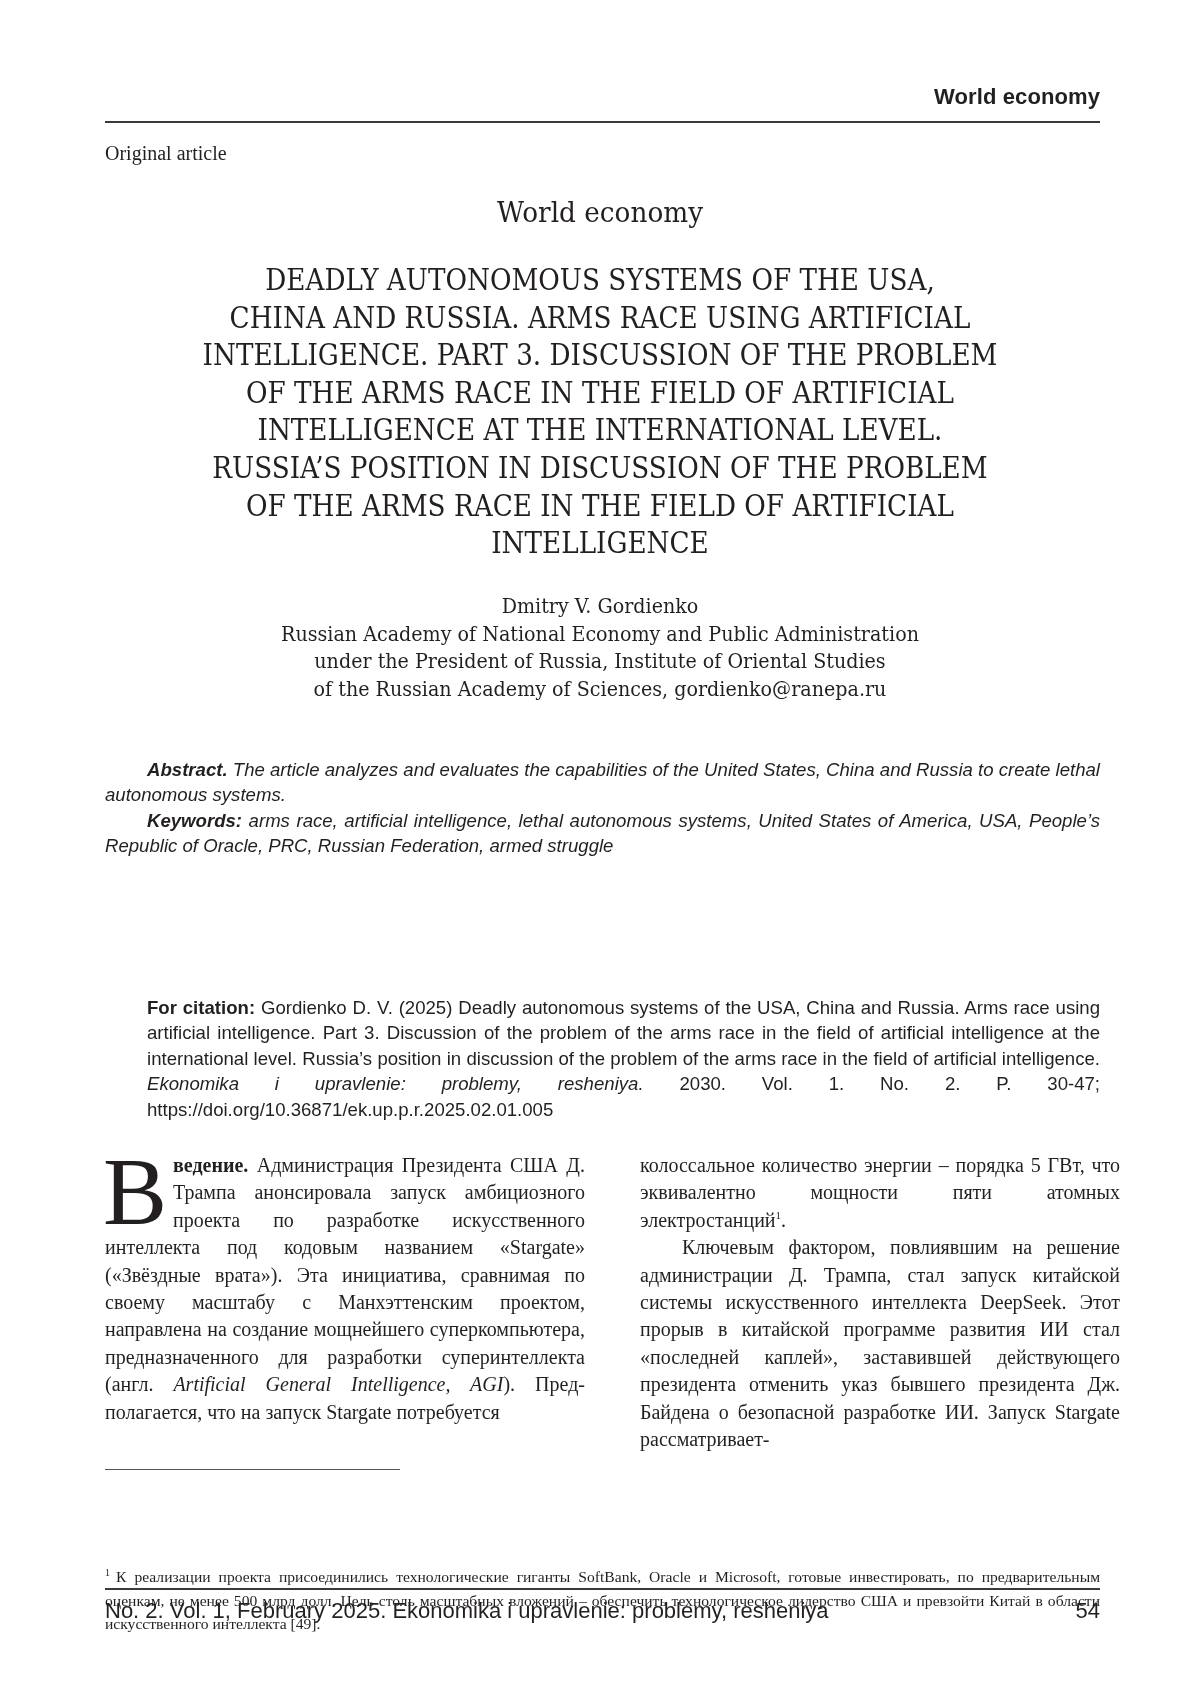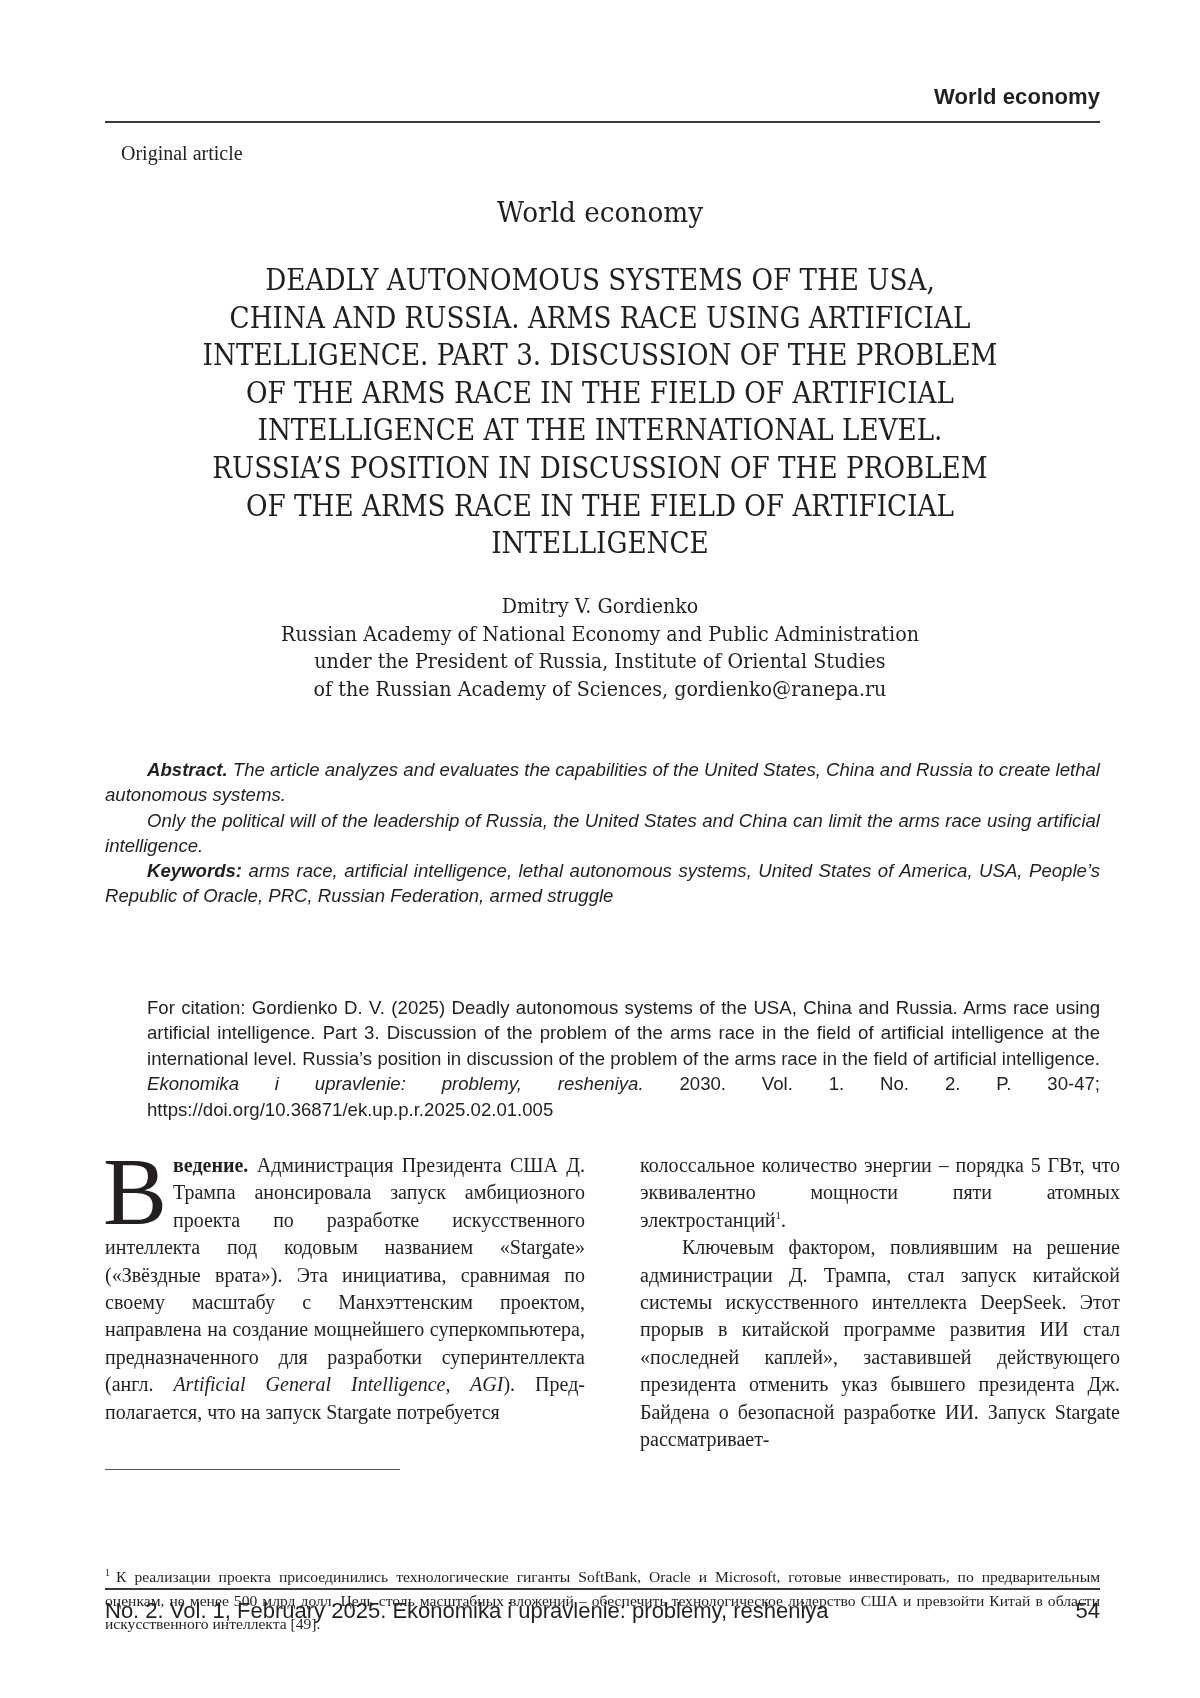--- a/index.html
+++ b/index.html
@@ -11,21 +11,21 @@
     text-align: right;
     font-family: "Liberation Sans", sans-serif;
     font-weight: bold; font-size: 22px; letter-spacing: 0.1px;
   }
   .rule { background: #3a3a3a; }
   .rule-top { left: 105px; width: 995px; top: 121px; height: 2px; }
   .rule-bottom { left: 105px; width: 995px; top: 1588px; height: 2px; }
   .rule-footnote { left: 105px; width: 295px; top: 1469px; height: 1px; background: #555; }
 
   .article-type {
-    left: 121px; top: 142px;
+    left: 105px; top: 142px;
     font-family: "Liberation Serif", serif; font-size: 20px; text-align: right;
   }
   .section-title {
     left: 0; width: 1200px; top: 196px; text-align: center;
     font-family: "DejaVu Serif", serif; font-size: 28px; font-weight: normal;
     transform: scaleX(0.94);
   }
   .main-title {
     left: 100px; width: 1000px; top: 262px; text-align: center;
     font-family: "DejaVu Serif", serif; font-size: 29px; line-height: 37.6px;
@@ -42,21 +42,21 @@
     line-height: 25.3px; text-align: justify; margin-top: 24px;
   }
   .abstract-block p { margin: 0; text-indent: 42px; }
   .abstract-block .lbl { font-weight: bold; }
 
   .citation-block {
     left: 147px; width: 953px; top: 995px;
     font-family: "Liberation Sans", sans-serif; font-size: 18.6px; line-height: 25.4px;
     text-align: justify;
   }
-  .citation-block .lbl { font-weight: normal; }
+  .citation-block .lbl { font-weight: bold; }
   .citation-block .ital { font-style: italic; }
 
   .col {
     top: 1152px; width: 480px;
     font-family: "Liberation Serif", serif; font-size: 20px; line-height: 27.4px;
     text-align: justify; hyphens: manual;
   }
   .col-left { left: 105px; }
   .col-right { left: 620px; margin-left: 20px; }
   .col p { margin: 0; }
@@ -108,21 +108,20 @@
 
 <div class="abs author-block">
   <div>Dmitry V. Gordienko</div>
   <div>Russian Academy of National Economy and Public Administration</div>
   <div>under the President of Russia, Institute of Oriental Studies</div>
   <div>of the Russian Academy of Sciences, gordienko@ranepa.ru</div>
 </div>
 
 <div class="abs abstract-block">
   <p><span class="lbl">Abstract.</span> <span>The article analyzes and evaluates the capabilities of the United States, China and Russia to create lethal autonomous systems.</span></p>
-  <p>Only the political will of the leadership of Russia, the United States and China can limit the arms race using artificial intelligence.</p>
   <p><span class="lbl">Keywords:</span> <span>arms race, artificial intelligence, lethal autonomous systems, United States of America, USA, People’s Republic of Oracle, PRC, Russian Federation, armed struggle</span></p>
 </div>
 
 <div class="abs citation-block">
   <span class="lbl">For citation:</span>
   <span>Gordienko D. V. (2025) Deadly autonomous systems of the USA, China and Russia. Arms race using artificial intelligence. Part 3. Discussion of the problem of the arms race in the field of artificial intelligence at the international level. Russia’s position in discussion of the problem of the arms race in the field of artificial intelligence.</span>
   <span class="ital">Ekonomika i upravlenie: problemy, resheniya.</span>
   <span>2030. Vol. 1. No. 2. P. 30-47;</span>
   <span>https://doi.org/10.36871/ek.up.p.r.2025.02.01.005</span>
 </div>

